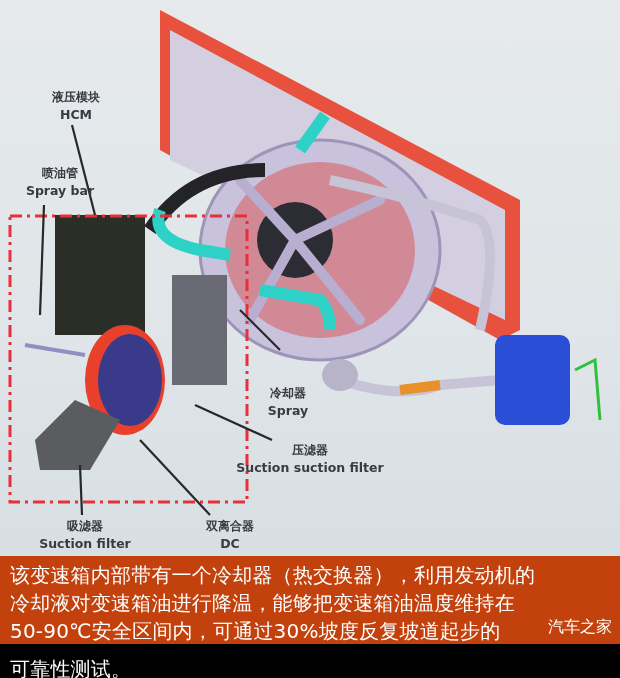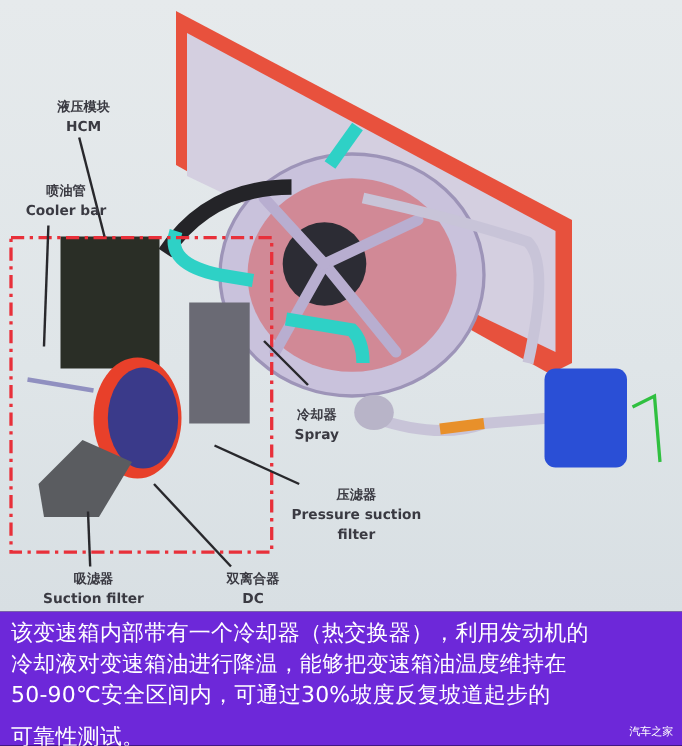--- a/index.html
+++ b/index.html
@@ -2,23 +2,23 @@
 <html><head>
 <meta charset="utf-8">
 <style>
   html,body{margin:0;padding:0;}
   body{width:620px;height:678px;overflow:hidden;background:#000;font-family:"DejaVu Sans",sans-serif;}
   .stage{position:relative;width:620px;height:678px;}
   .photo{position:absolute;left:0;top:0;width:620px;height:556px;background:linear-gradient(180deg,#e6eaec 0%,#dfe5e8 60%,#d8dfe3 100%);overflow:hidden;}
   .label{position:absolute;color:#3a3a42;font-weight:bold;text-align:center;line-height:18px;}
   .label .cn{font-size:12px;display:block;}
   .label .en{font-size:12.5px;display:block;}
-  .caption{position:absolute;left:0;top:556px;width:620px;height:122px;background:#6d28d9;color:#fff;}
+  .caption{position:absolute;left:0;top:556px;width:620px;height:88px;background:#c2410c;color:#fff;}
   .caption-line{position:absolute;left:10px;font-size:20px;line-height:26px;white-space:nowrap;letter-spacing:0.2px;}
-  .watermark{position:absolute;right:8px;bottom:6px;font-size:10px;color:#fff;}
+  .watermark{position:absolute;right:8px;bottom:6px;font-size:16px;color:#fff;}
   svg{position:absolute;left:0;top:0;}
 </style>
 </head>
 <body>
 
 <div class="stage">
   <div class="photo">
     <svg width="620" height="556" viewBox="0 0 620 556">
 
       <polygon points="160,10 520,200 520,330 500,340 160,150" fill="#e8402a" opacity="0.9"></polygon>
@@ -71,29 +71,29 @@
         <line x1="210" y1="515" x2="140" y2="440"></line>
       </g>
     </svg>
 
     <div class="label" style="left:36px;top:88px;width:80px;">
       <span class="cn">液压模块</span>
       <span class="en">HCM</span>
     </div>
     <div class="label" style="left:6px;top:164px;width:80px;margin-left:14px;">
       <span class="cn">喷油管</span>
-      <span class="en">Cooler bar</span>
+      <span class="en">Spray bar</span>
     </div>
-    <div class="label" style="left:258px;top:368px;width:60px;">
+    <div class="label" style="left:258px;top:384px;width:60px;">
       <span class="cn">冷却器</span>
       <span class="en">Spray</span>
     </div>
-    <div class="label" style="left:248px;top:441px;width:152px;">
+    <div class="label" style="left:234px;top:441px;width:152px;">
       <span class="cn">压滤器</span>
-      <span class="en">Pressure suction filter</span>
+      <span class="en">Suction suction filter</span>
     </div>
     <div class="label" style="left:38px;top:517px;width:94px;">
       <span class="cn">吸滤器</span>
       <span class="en">Suction filter</span>
     </div>
     <div class="label" style="left:198px;top:517px;width:64px;">
       <span class="cn">双离合器</span>
       <span class="en">DC</span>
     </div>
   </div>

